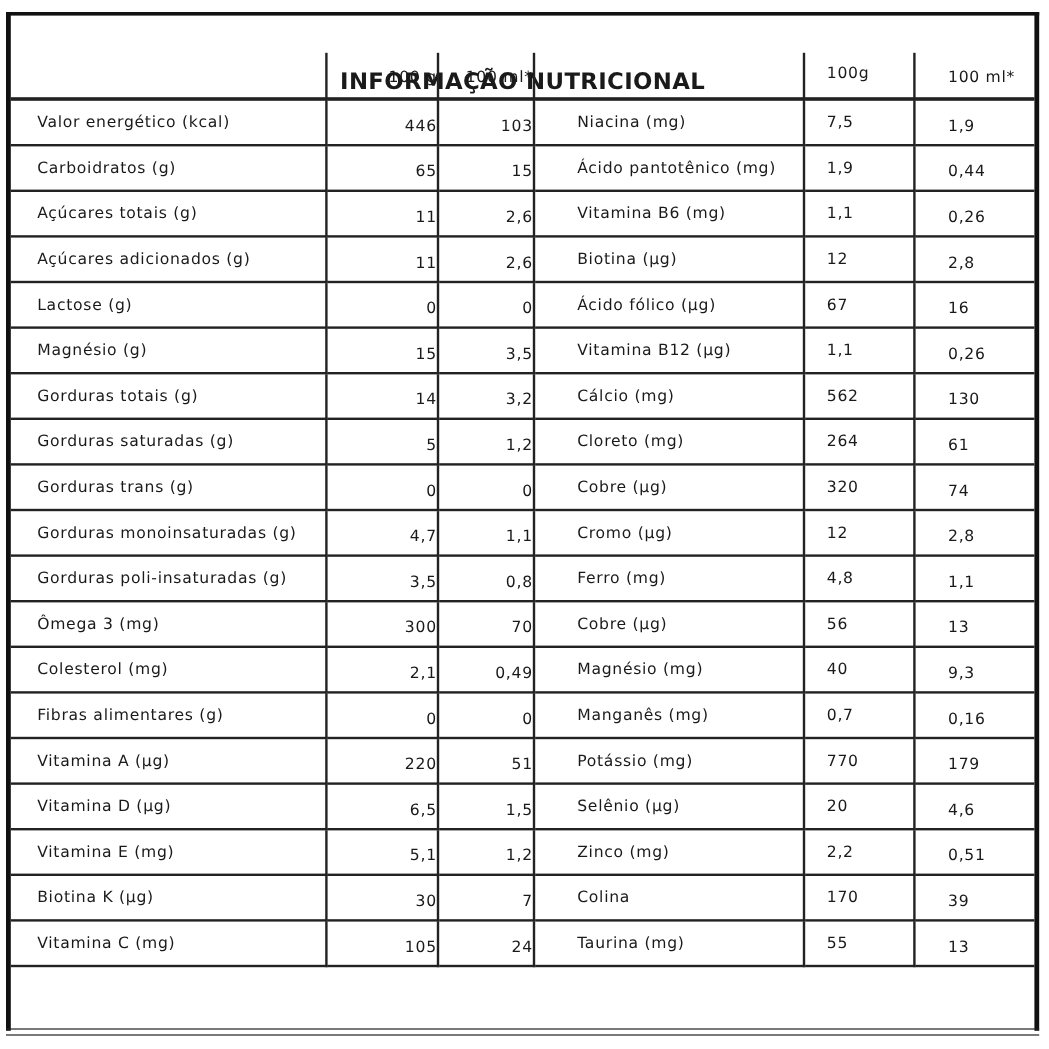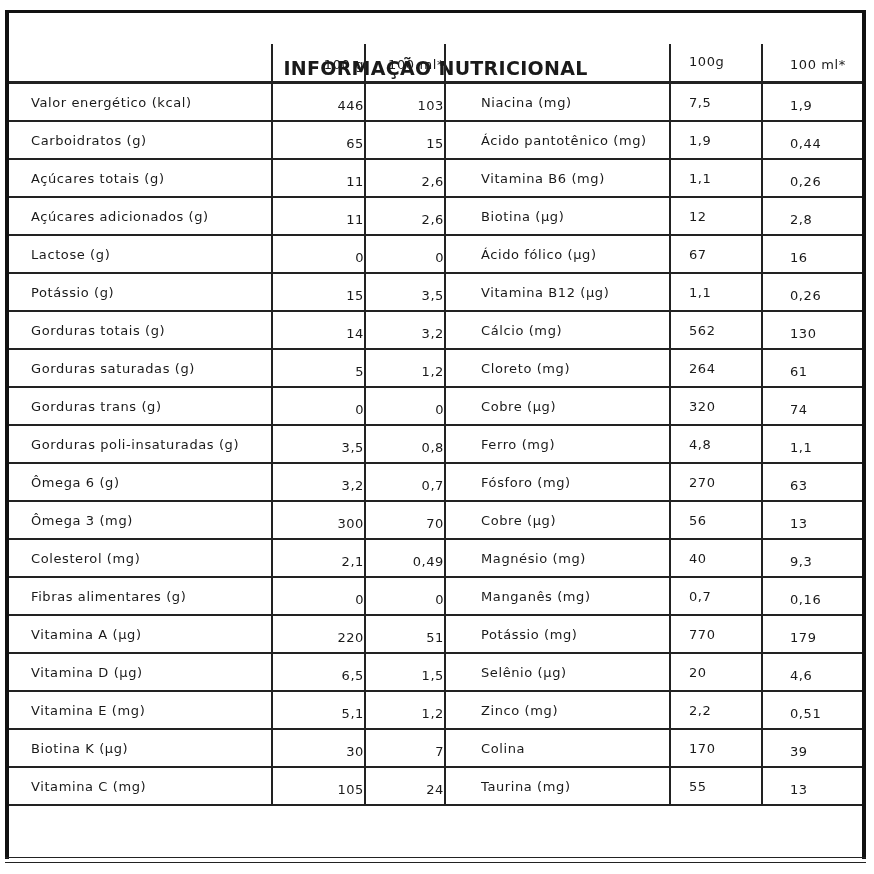--- a/index.html
+++ b/index.html
@@ -98,21 +98,21 @@
         </tr>
         <tr>
           <td class="lbl">Lactose (g)</td>
           <td class="v1 val-low">0</td>
           <td class="v2 val-low" style="padding-left:12px">0</td>
           <td class="lbl2">Ácido fólico (µg)</td>
           <td class="r1 val-mid">67</td>
           <td class="r2 val-low">16</td>
         </tr>
         <tr>
-          <td class="lbl">Potássio (g)</td>
+          <td class="lbl">Magnésio (g)</td>
           <td class="v1 val-low">15</td>
           <td class="v2 val-low" style="padding-left:12px">3,5</td>
           <td class="lbl2">Vitamina B12 (µg)</td>
           <td class="r1 val-mid">1,1</td>
           <td class="r2 val-low">0,26</td>
         </tr>
         <tr>
           <td class="lbl">Gorduras totais (g)</td>
           <td class="v1 val-low">14</td>
           <td class="v2 val-low" style="padding-left:12px">3,2</td>
@@ -130,36 +130,36 @@
         </tr>
         <tr>
           <td class="lbl">Gorduras trans (g)</td>
           <td class="v1 val-low">0</td>
           <td class="v2 val-low" style="padding-left:12px">0</td>
           <td class="lbl2">Cobre (µg)</td>
           <td class="r1 val-mid">320</td>
           <td class="r2 val-low">74</td>
         </tr>
         <tr>
+          <td class="lbl">Gorduras monoinsaturadas (g)</td>
+          <td class="v1 val-low">4,7</td>
+          <td class="v2 val-low" style="padding-left:12px">1,1</td>
+          <td class="lbl2">Cromo (µg)</td>
+          <td class="r1 val-mid">12</td>
+          <td class="r2 val-low">2,8</td>
+        </tr>
+        <tr>
           <td class="lbl">Gorduras poli-insaturadas (g)</td>
           <td class="v1 val-low">3,5</td>
           <td class="v2 val-low" style="padding-left:12px">0,8</td>
           <td class="lbl2">Ferro (mg)</td>
           <td class="r1 val-mid">4,8</td>
           <td class="r2 val-low">1,1</td>
         </tr>
         <tr>
-          <td class="lbl">Ômega 6 (g)</td>
-          <td class="v1 val-low">3,2</td>
-          <td class="v2 val-low" style="padding-left:12px">0,7</td>
-          <td class="lbl2">Fósforo (mg)</td>
-          <td class="r1 val-mid">270</td>
-          <td class="r2 val-low">63</td>
-        </tr>
-        <tr>
           <td class="lbl">Ômega 3 (mg)</td>
           <td class="v1 val-low">300</td>
           <td class="v2 val-low" style="padding-left:12px">70</td>
           <td class="lbl2">Cobre (µg)</td>
           <td class="r1 val-mid">56</td>
           <td class="r2 val-low">13</td>
         </tr>
         <tr>
           <td class="lbl">Colesterol (mg)</td>
           <td class="v1 val-low">2,1</td>

